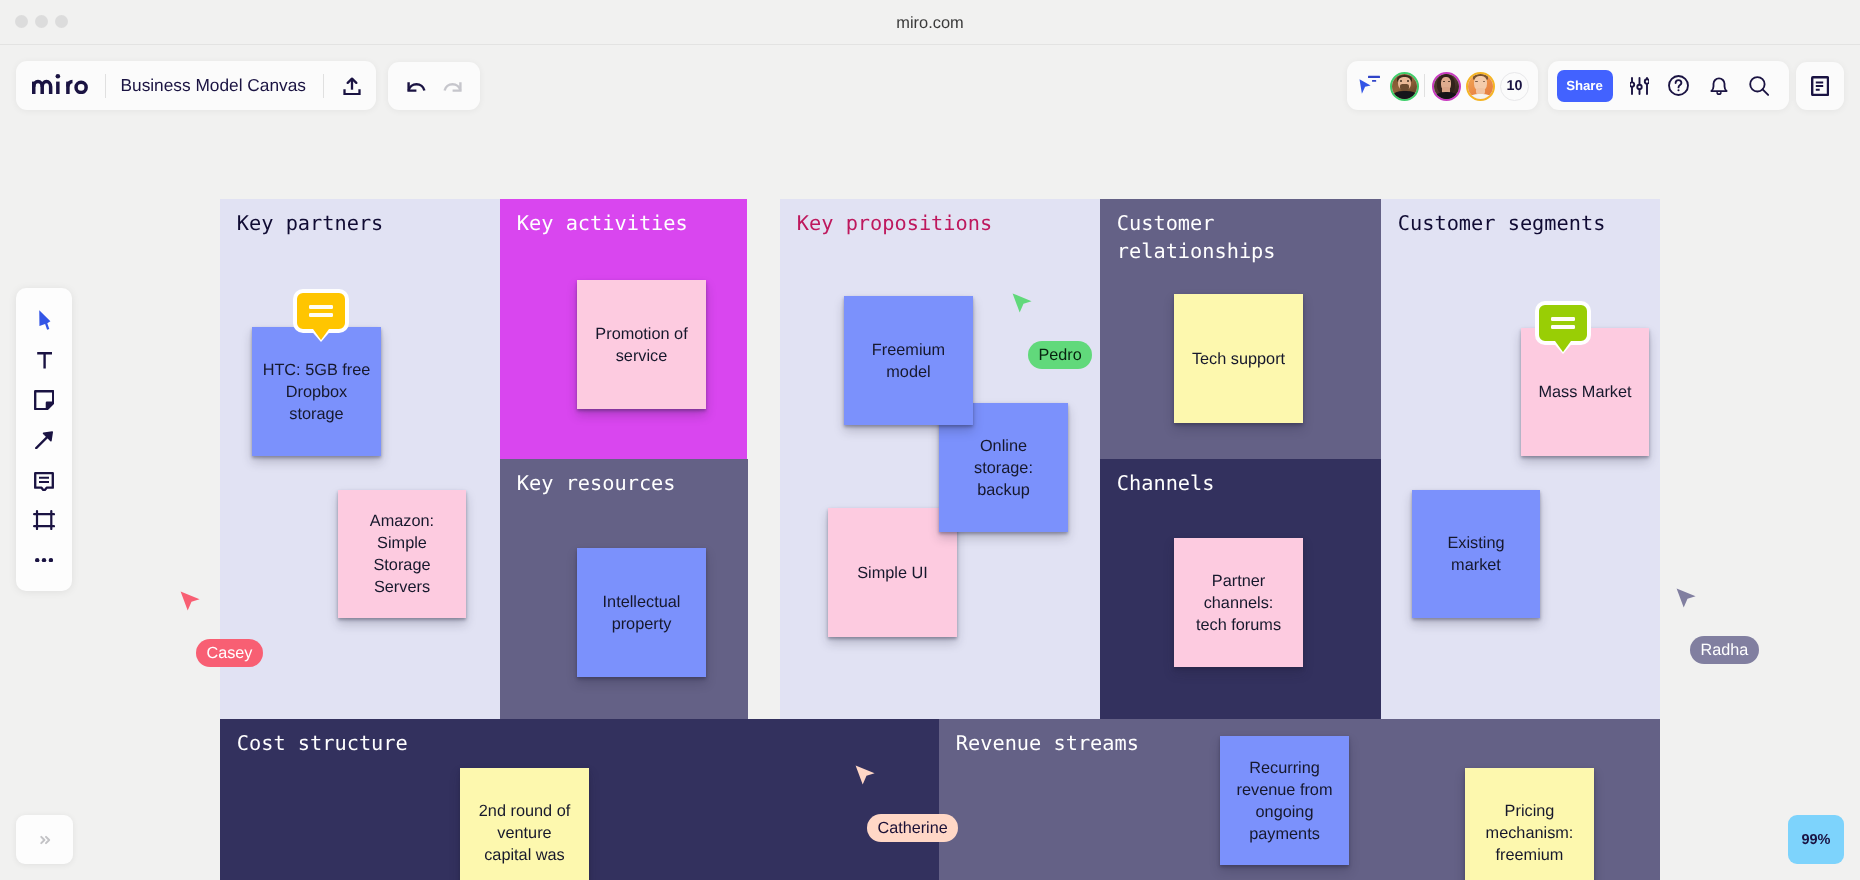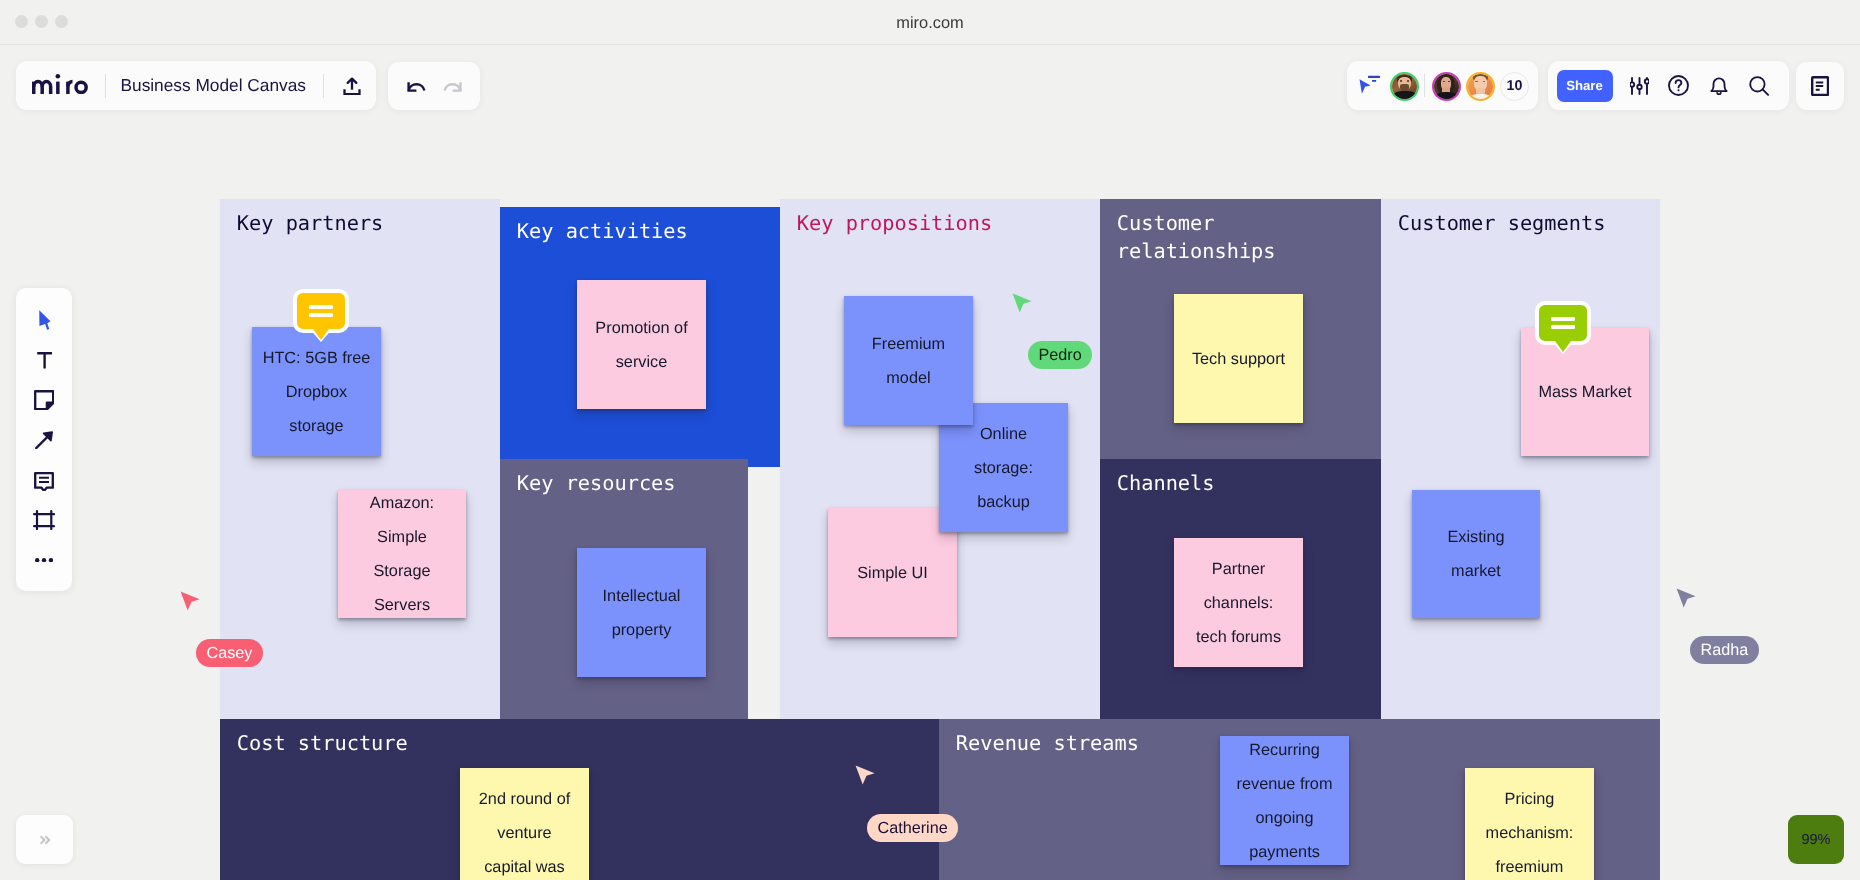--- a/index.html
+++ b/index.html
@@ -21,21 +21,21 @@
 
   
   .board{position:absolute;left:220px;top:153px;width:1440px;height:760px;}
   .cell{position:absolute;box-sizing:border-box;}
   .cell .title{position:absolute;left:16.8px;top:9.7px;right:4px;
                font-family:"DejaVu Sans Mono","Liberation Mono",monospace;
                font-size:20.3px;line-height:28px;font-weight:400;letter-spacing:0px;}
 
   
   .note{position:absolute;box-sizing:border-box;display:flex;align-items:center;justify-content:center;
-        text-align:center;color:#16182c;font-size:16.3px;line-height:34px;
+        text-align:center;color:#16182c;font-size:16.3px;line-height:22px;
         box-shadow:0 2px 3px rgba(30,30,56,.36), 0 6px 10px rgba(30,30,56,.22);}
   .note span{display:block;white-space:pre-line;}
 
   
   .cbadge{position:absolute;width:56px;height:53px;}
   .cbadge .bub{position:absolute;left:0;top:0;width:56px;height:44px;border-radius:10px;
                border:4px solid #fff;box-sizing:border-box;}
   .cbadge .tail{position:absolute;left:20px;top:39.5px;width:0;height:0;
                 border-left:8px solid transparent;border-right:8px solid transparent;}
   .cbadge .tailw{position:absolute;left:15px;top:38px;width:0;height:0;
@@ -69,21 +69,21 @@
       <div class="light"></div>
     </div>
     <div class="tburl">miro.com</div>
   </div>
 
   <div class="canvas">
     <div class="board" id="board">
         <div class="cell" style="left: 0px; top: 0px; width: 280px; height: 520px; background: rgb(225, 226, 243);">
           <div class="title" style="color: rgb(16, 11, 51); white-space: pre-line;">Key partners</div>
         </div>
-        <div class="cell" style="left: 280px; top: 8px; width: 280px; height: 260px; background: #1d4ed8;">
+        <div class="cell" style="left: 280px; top: 0px; width: 247px; height: 260px; background: #d946ef;">
           <div class="title" style="color: rgb(255, 255, 255); white-space: pre-line;">Key activities</div>
         </div>
         <div class="cell" style="left: 280px; top: 260px; width: 248px; height: 260px; background: rgb(100, 97, 134);">
           <div class="title" style="color: rgb(255, 255, 255); white-space: pre-line;">Key resources</div>
         </div>
         <div class="cell" style="left: 560px; top: 0px; width: 320px; height: 520px; background: rgb(225, 226, 243);">
           <div class="title" style="color: #be185d; white-space: pre-line;">Key propositions</div>
         </div>
         <div class="cell" style="left: 880px; top: 0px; width: 281px; height: 260px; background: rgb(100, 97, 134);">
           <div class="title" style="color: rgb(255, 255, 255); white-space: pre-line;">Customer
@@ -355,22 +355,22 @@
     </div>
   </div>
 
   <div style="position:absolute;left:16px;top:815px;width:57px;height:49px;background:#fdfdfd;border-radius:9px;
               box-shadow:0 1px 6px rgba(0,0,0,.07);display:flex;align-items:center;justify-content:center;">
     <svg width="20" height="20" viewBox="0 0 24 24" fill="none" stroke="#c3c3c6" stroke-width="2.4" stroke-linecap="round" stroke-linejoin="round">
       <path d="M7.5 8.2 11.3 12l-3.8 3.8"></path>
         <path d="M13.2 8.2 17 12l-3.8 3.8"></path>
     </svg>
   </div>
-  <div style="position:absolute;left:1788px;top:815px;width:56px;height:49px;background:#4d7c0f;border-radius:9px;
-              display:flex;align-items:center;justify-content:center;font-size:14.5px;font-weight:400;color:#1a1342;">
+  <div style="position:absolute;left:1788px;top:815px;width:56px;height:49px;background:#7dd3fc;border-radius:9px;
+              display:flex;align-items:center;justify-content:center;font-size:14.5px;font-weight:700;color:#1a1342;">
     <span>99%</span>
   </div>
 
 <div class="cur" style="left: 180px; top: 591px;">
       <svg width="24" height="24" viewBox="0 0 24 24">
         <path d="M0.6 0.4 19.6 8.2 11.5 10.8 7.7 19.5Z" fill="#f85f73"></path>
       </svg>
       <div class="pill" style="left: 16px; top: 16px; background: rgb(248, 95, 115); color: rgb(255, 255, 255);"><span>Casey</span></div>
     </div>
     <div class="cur" style="left: 1012px; top: 293px;">

